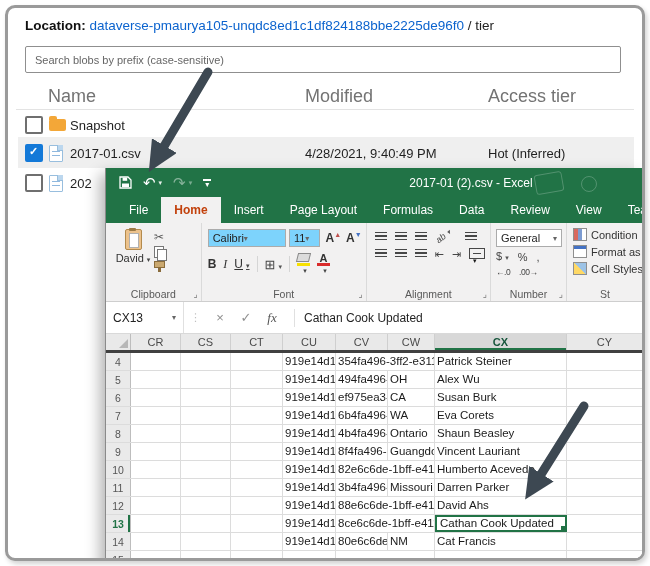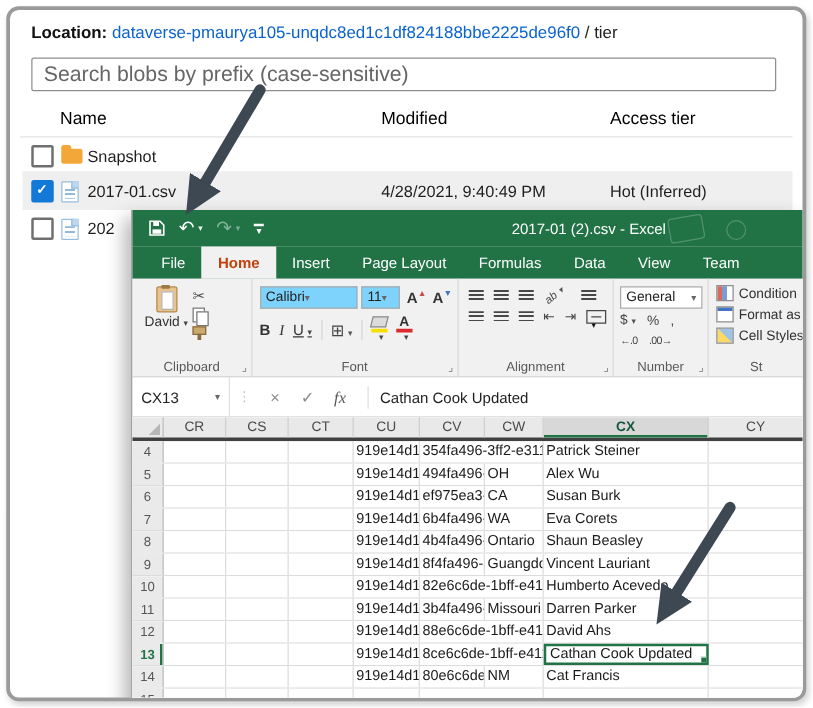--- a/index.html
+++ b/index.html
@@ -9,24 +9,24 @@
          background:#fff;box-shadow:2px 3px 5px rgba(0,0,0,.18)}
   
   .portal{position:absolute;inset:0;z-index:1}
   .auth{position:absolute;top:-7px;left:17px;font-size:13.5px;color:#333;white-space:nowrap}
   .auth b{color:#111}
   .auth a{color:#0b63ce;text-decoration:none}
   .loc{position:absolute;top:10px;left:17px;font-size:13.5px;color:#222;white-space:nowrap}
   .loc b{color:#111}
   .loc a{color:#0b63ce;text-decoration:none}
   .search{position:absolute;top:38px;left:17px;width:596px;height:27px;border:1px solid #8f8f8f;
-          border-radius:2px;padding:0 9px;font-size:17px;color:#333;box-sizing:border-box;outline:none;
+          border-radius:2px;padding:0 9px;font-size:11px;color:#333;box-sizing:border-box;outline:none;
           font-family:"Liberation Sans",sans-serif}
   .search::placeholder{color:#666}
-  .thead span{position:absolute;top:78px;font-size:14px;color:#000000}
+  .thead span{position:absolute;top:78px;font-size:18px;color:#737373}
   .h-name{left:40px}.h-mod{left:297px}.h-tier{left:480px}
   .tdiv{position:absolute;top:101px;left:8px;right:8px;height:1px;background:#e3e3e3}
   .brow{position:absolute;left:10px;width:616px}
   .brow.sel{background:#efefef}
   .cb{position:absolute;left:7px;top:50%;margin-top:-9px;width:14px;height:14px;border:2px solid #6f6f6f;
       border-radius:2px;background:#fff}
   .cb.checked{background:#1379d8;border-color:#1379d8}
   .cb.checked::after{content:"✓";position:absolute;left:2px;top:-1px;color:#fff;font-size:11px;font-weight:bold}
   .ficon{position:absolute;left:31px;top:50%}
   .folder{margin-top:-6px;width:17px;height:12px;background:#f3a738;border-radius:2px;position:absolute}
@@ -202,20 +202,21 @@
       <div class="deco d2"></div>
     </div>
     <div class="tabs">
 
     <span class="etab">File</span>
           <span class="etab active">Home</span>
           <span class="etab">Insert</span>
           <span class="etab">Page Layout</span>
           <span class="etab">Formulas</span>
           <span class="etab">Data</span>
+          <span class="etab">Review</span>
           <span class="etab">View</span>
           <span class="etab">Team</span>
         </div>
 
     <div class="ribbon">
       <div class="rg g-clip">
         <div class="paste">
           <div class="clipicon"></div>
           <span class="ddw">David</span>
         </div>

